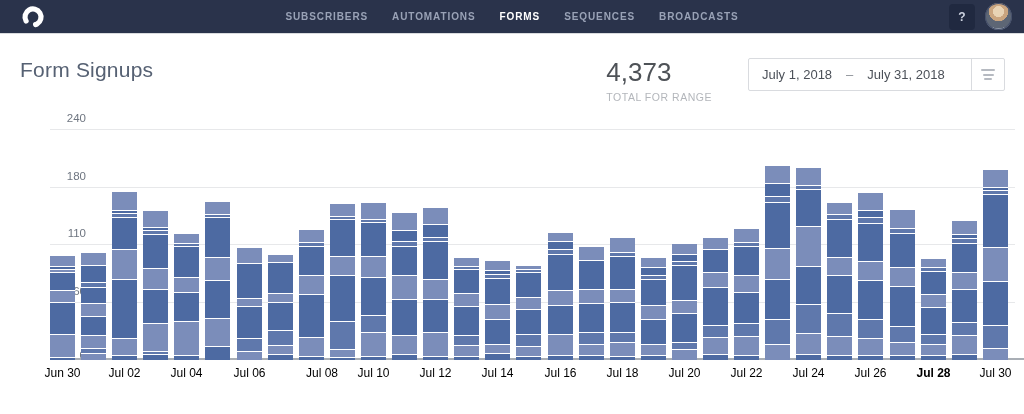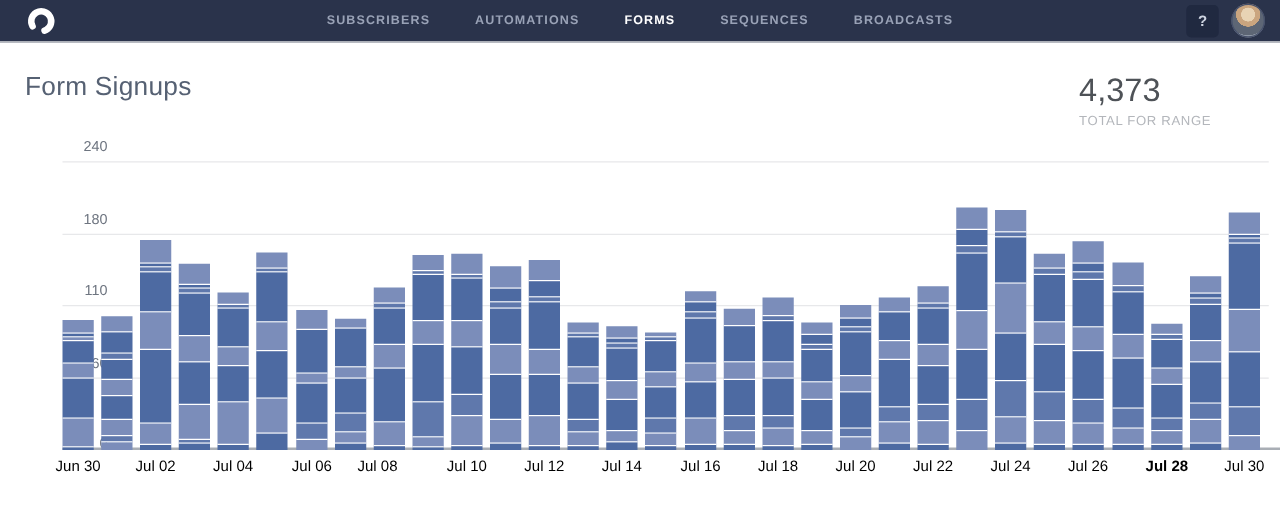--- a/index.html
+++ b/index.html
@@ -4,21 +4,21 @@
 <style>
   * { margin:0; padding:0; box-sizing:border-box; }
   html,body { width:1024px; height:414px; background:#fff; overflow:hidden;
               font-family:"Liberation Sans", sans-serif; }
 
   
   .topnav { height:34px; background:#2a334b; display:flex; align-items:center;
             padding:0 12px 0 20px; position:relative; border-bottom:1px solid #d9dbde; }
   .logo { width:26px; height:26px; display:block; }
   .nav-center { position:absolute; left:0; right:0; display:flex; justify-content:center;
-                gap:36px; pointer-events:none; }
+                gap:24px; pointer-events:none; }
   .nav-item { pointer-events:auto; font-size:10px; font-weight:bold; letter-spacing:.09em;
               color:#99a2b6; text-decoration:none; cursor:pointer; }
   .nav-item.active { color:#ffffff; }
   .nav-right { margin-left:auto; display:flex; align-items:center; gap:10px; z-index:2; }
   .help-btn { width:26px; height:26px; border-radius:4px; background:#202940; border:none;
               color:#cdd3e0; font-size:12px; font-weight:bold; cursor:pointer;
               display:flex; align-items:center; justify-content:center; }
   .avatar { width:27px; height:27px; border-radius:50%; cursor:pointer;
             background:radial-gradient(circle at 50% 32%, #e8d3b4 0 24%, #caa57f 25% 42%,
                        #5d6675 43% 72%, #8d97a5 73% 100%);
@@ -79,20 +79,32 @@
 </nav>
 
 <header class="pagehead">
   <h1 class="page-title">Form Signups</h1>
   <div class="stats">
     <div class="stat">
       <div class="v">4,373</div>
       <div class="l">TOTAL FOR RANGE</div>
     </div>
   </div>
+  <div class="datepicker">
+    <div class="dp-text">
+      <span>July 1, 2018</span>
+      <span class="dp-sep">–</span>
+      <span>July 31, 2018</span>
+    </div>
+    <div class="dp-menu">
+      <i></i>
+        <i></i>
+        <i></i>
+    </div>
+  </div>
 </header>
 
 <section class="chart">
   <div class="plot" id="plot">
       <div class="gridline base" style="bottom: 0px;"></div>
       <div class="ylabel" style="bottom: -7px;">0</div>
       <div class="gridline" style="bottom: 57.5px;"></div>
       <div class="ylabel" style="bottom: 57.5px;">60</div>
       <div class="gridline" style="bottom: 115px;"></div>
       <div class="ylabel" style="bottom: 115px;">110</div>
@@ -407,21 +419,21 @@
           <div class="seg" style="height: 3.83333px; background: rgb(77, 106, 162);"></div>
           <div class="seg" style="height: 17.25px; background: rgb(123, 141, 186);"></div>
         </div>
       </div>
     </div>
   <div class="xlabels" id="xlabels">
       <span class="xlabel" style="left: 12.5px;">Jun 30</span>
       <span class="xlabel" style="left: 74.5px;">Jul 02</span>
       <span class="xlabel" style="left: 136.5px;">Jul 04</span>
       <span class="xlabel" style="left: 199.5px;">Jul 06</span>
-      <span class="xlabel" style="left: 252px;">Jul 08</span>
+      <span class="xlabel" style="left: 272px;">Jul 08</span>
       <span class="xlabel" style="left: 323.5px;">Jul 10</span>
       <span class="xlabel" style="left: 385.5px;">Jul 12</span>
       <span class="xlabel" style="left: 447.5px;">Jul 14</span>
       <span class="xlabel" style="left: 510.5px;">Jul 16</span>
       <span class="xlabel" style="left: 572.5px;">Jul 18</span>
       <span class="xlabel" style="left: 634.5px;">Jul 20</span>
       <span class="xlabel" style="left: 696.5px;">Jul 22</span>
       <span class="xlabel" style="left: 758.5px;">Jul 24</span>
       <span class="xlabel" style="left: 820.5px;">Jul 26</span>
       <span class="xlabel" style="left: 883.5px; font-weight: bold;">Jul 28</span>

